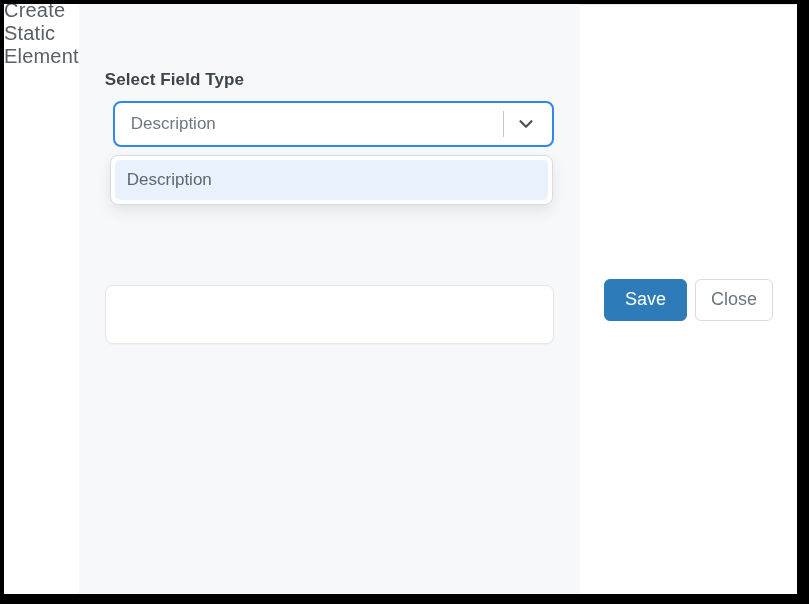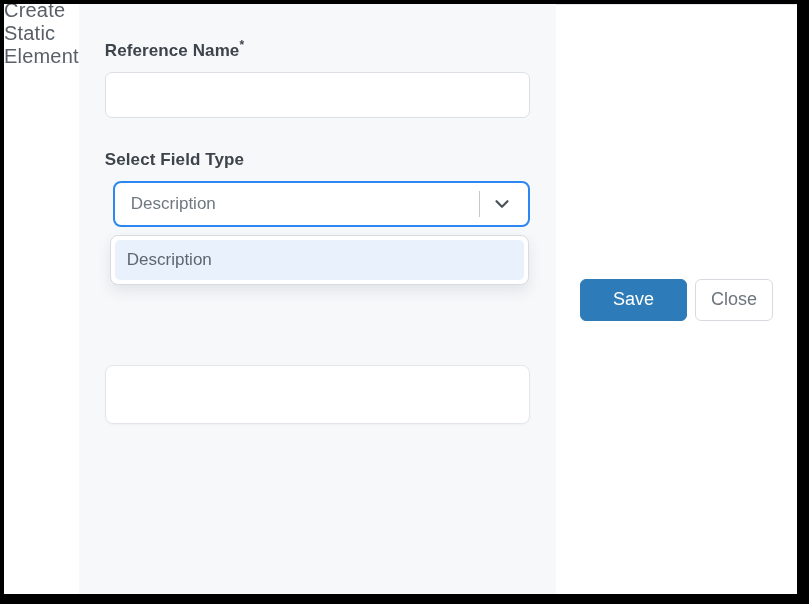--- a/index.html
+++ b/index.html
@@ -64,38 +64,34 @@
     box-shadow:0 1px 2px rgba(40,50,60,.04);
   }
   .modal-footer{
     flex:0 0 77px;background:#fff;border-top:1px solid #e4e7eb;
     display:flex;align-items:center;justify-content:flex-end;gap:8px;
     padding:0 24px;
   }
   .btn{height:42px;border-radius:6px;font-size:18px;cursor:pointer;
     display:inline-flex;align-items:center;justify-content:center;
     font-family:"Liberation Sans","DejaVu Sans",sans-serif;}
-  .btn-save{background:var(--save-blue);color:#fff;border:1px solid var(--save-blue);padding:0 32px;}
+  .btn-save{background:var(--save-blue);color:#fff;border:1px solid var(--save-blue);padding:0 20px;}
   .btn-close{background:#fff;color:#6d757d;border:1px solid #d7dbe0;padding:0 15px;}
 </style>
 </head>
 <body>
 
 <div class="window">
 
   <div class="modal-header">
     <div class="modal-title">Create Static Element</div>
   </div>
 
   <div class="modal-body">
 
-    <div class="field-group-1">
-      <label class="field-label"><span>Reference Name</span><sup>*</sup></label>
-      <input class="text-input" type="text" value="" style="">
-    </div>
 
     <div class="field-group-2">
       <label class="field-label">Select Field Type</label>
 
       <div class="select-wrap">
         <div class="select-box">
           <span class="select-value">Description</span>
           <span class="select-end">
             <span class="select-divider"></span>
             <svg class="chevron" viewBox="0 0 24 24" fill="none" stroke="#4a5259" stroke-width="2.4" stroke-linecap="round" stroke-linejoin="round">

